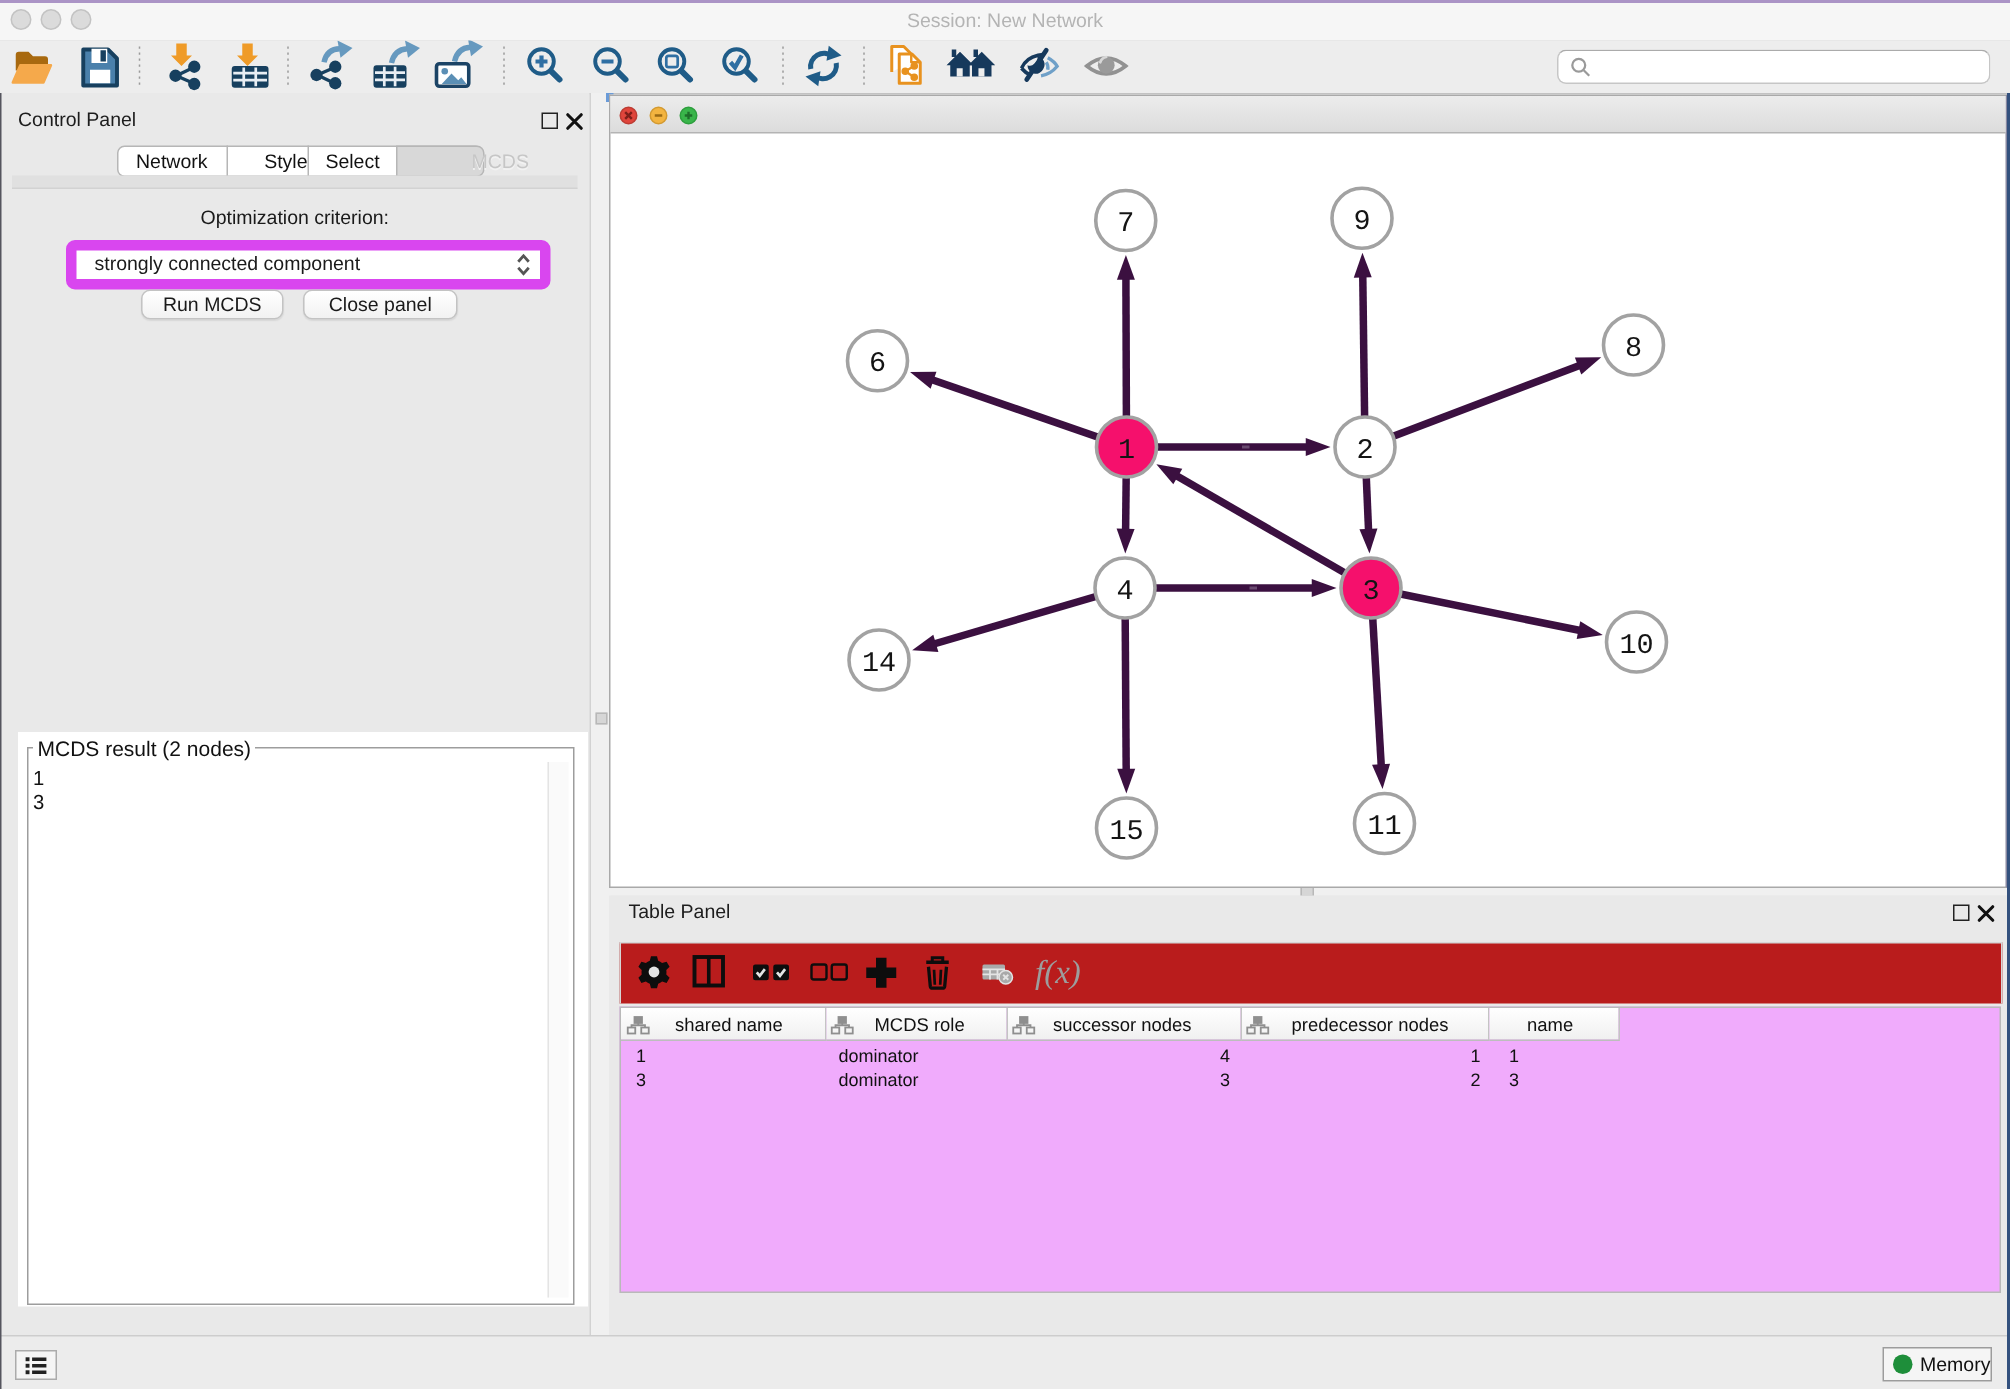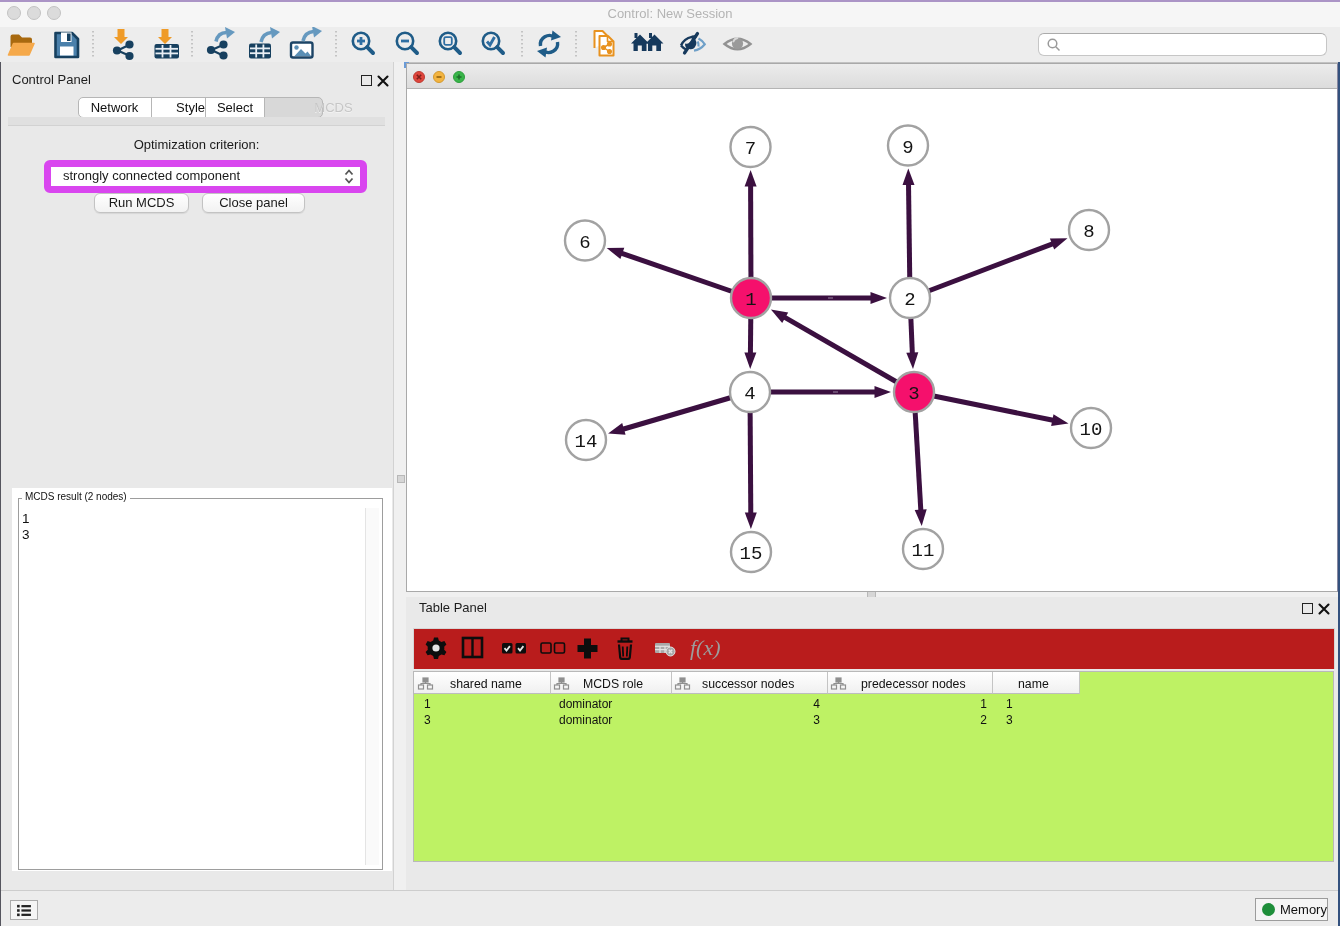--- a/index.html
+++ b/index.html
@@ -19,36 +19,36 @@
   .macbtn{background:linear-gradient(#ffffff,#f2f2f2);border:1px solid #c3c3c3;border-radius:6px;
      font-size:13px;color:#1a1a1a;text-align:center;box-shadow:0 1px 1px rgba(0,0,0,0.08);}
   
   #gwin{left:406px;top:63px;width:930px;height:527px;background:#fff;border:1px solid #a9a9a9;border-right:1px solid #8888a0;}
   #gtitle{left:0;top:0;width:930px;height:24px;background:linear-gradient(#ececec,#dcdcdc);border-bottom:1px solid #b4b4b4;}
   #gwin .tt{width:10px;height:10px;border-radius:50%;}
   #gtitle-text{width:100%;top:4px;text-align:center;font-size:12.5px;font-weight:bold;color:#1a1a1a;letter-spacing:0.5px;}
   
   #tpanel{left:406px;top:597px;width:934px;height:293px;background:#e9e9e9;}
   #ttoolbar{left:7px;top:31px;width:920px;height:40px;background:#b91c1c;border:1px solid #d6d6d6;border-bottom:none;}
-  #ttable{left:7px;top:74px;width:919px;height:189px;background:#bef264;border:1px solid #b9b9b9;}
+  #ttable{left:7px;top:74px;width:919px;height:189px;background:#f0abfc;border:1px solid #b9b9b9;}
   .th{position:absolute;top:0;height:21px;background:linear-gradient(#ffffff,#f0f0f0);border-right:1px solid #c4c4c4;border-bottom:1px solid #bdbdbd;font-size:12px;color:#111;}
   .td{position:absolute;font-size:12px;color:#111;height:16px;line-height:16px;}
   
   .btab{position:absolute;top:0;height:19px;background:#fff;border:1px solid #b6b6b6;border-left:none;font-size:12.5px;font-weight:bold;color:#111;text-align:center;line-height:19px;}
   
   #statusbar{left:0;top:890px;width:1340px;height:36px;background:#ececec;border-top:1px solid #cdcdcd;}
 </style>
 </head>
 <body>
 <div class="abs" id="titlebar"></div>
 <div class="abs" id="purpletop"></div>
 <div class="abs tl" style="left:7px;"></div>
 <div class="abs tl" style="left:27px;"></div>
 <div class="abs tl" style="left:47px;"></div>
-<div class="abs" id="title-text">Control: New Session</div>
+<div class="abs" id="title-text">Session: New Network</div>
 
 <div class="abs" id="toolbar">
   <svg class="abs" id="tb-icons" style="left:0;top:0;" width="1340" height="35" viewBox="0 27 1340 35">
 
     <path d="M10.5 47 V36.5 a2 2 0 0 1 2-2 h6.5 l3 3 h8 a2 2 0 0 1 2 2 V47 z" fill="#a8690f"></path>
     <path d="M8.5 55 L13.5 43.5 H34 L29 55 Z" fill="#f5a94b" stroke="#f5a94b" stroke-width="1.6" stroke-linejoin="round"></path>
 
     <path d="M55.5 33 h16.5 l6 6 v18 h-22.5 z" fill="#4a80ab" stroke="#17405f" stroke-width="2.6" stroke-linejoin="round"></path>
     <rect x="61" y="32.5" width="10.5" height="9.5" fill="#fff"></rect>
     <rect x="67" y="33.5" width="3.6" height="7.5" fill="#17405f"></rect>
@@ -214,21 +214,21 @@
     <svg class="abs" style="left:292px;top:2px;" width="12" height="15" viewBox="0 0 12 15">
         <path d="M2.5 5.5 L6 1.5 L9.5 5.5 M2.5 9.5 L6 13.5 L9.5 9.5" fill="none" stroke="#555" stroke-width="1.8"></path>
       </svg>
   </div>
   <div class="abs macbtn" style="left:94px;top:131px;width:93px;height:18px;line-height:18px;">Run MCDS</div>
   <div class="abs macbtn" style="left:202px;top:131px;width:101px;height:18px;line-height:18px;">Close panel</div>
 
   <div class="abs" style="left:12px;top:426px;width:380px;height:383px;background:#fff;">
     <div class="abs" style="left:6px;top:10px;width:363px;height:370px;border:1px solid #9d9d9d;"></div>
     <div class="abs" style="left:8px;top:12px;width:359px;height:366px;background:#fff;"></div>
-    <div class="abs" style="left:10px;top:3px;background:#fff;padding:0 3px;font-size:10px;color:#111;z-index:3;">MCDS result (2 nodes)</div>
+    <div class="abs" style="left:10px;top:3px;background:#fff;padding:0 3px;font-size:14px;color:#111;z-index:3;">MCDS result (2 nodes)</div>
     <div class="abs" style="left:10px;top:23px;font-size:13.5px;color:#111;line-height:16px;">1<br>3</div>
     <div class="abs" style="left:353px;top:20px;width:13px;height:357px;background:#fafafa;border-left:1px solid #e4e4e4;"></div>
   </div>
 </div>
 
 <div class="abs" style="left:393px;top:62px;width:13px;height:828px;background:#f0f0f0;border-left:1px solid #d2d2d2;"></div>
 <div class="abs" style="left:397px;top:475px;width:6px;height:6px;background:#d6d6d6;border:1px solid #b8b8b8;"></div>
 <div class="abs" style="left:406px;top:590px;width:934px;height:7px;background:#f0f0f0;"></div>
 <div class="abs" style="left:867px;top:591px;width:7px;height:5px;background:#d6d6d6;border:1px solid #b8b8b8;"></div>
 

